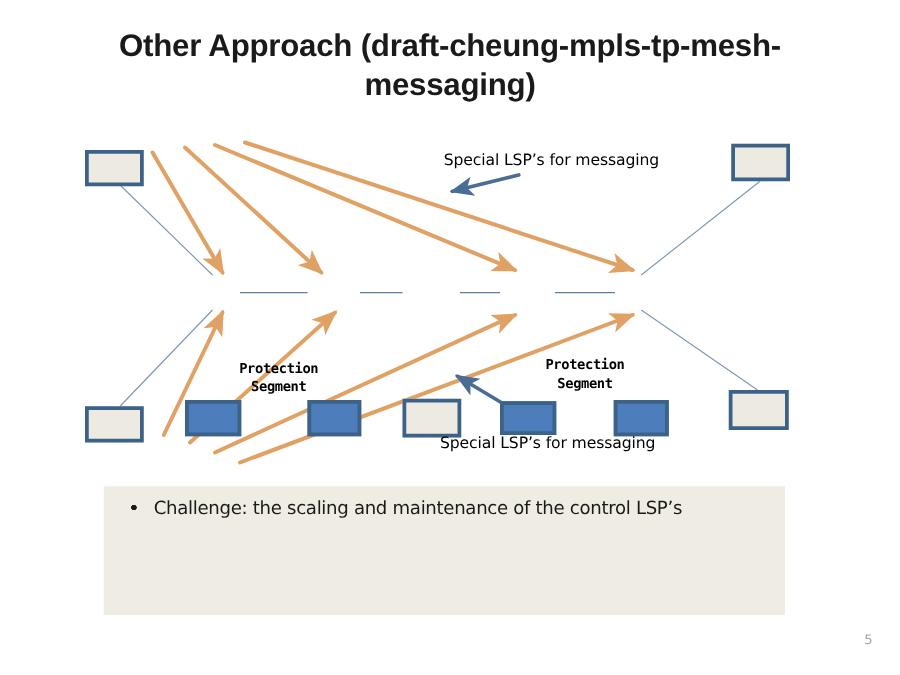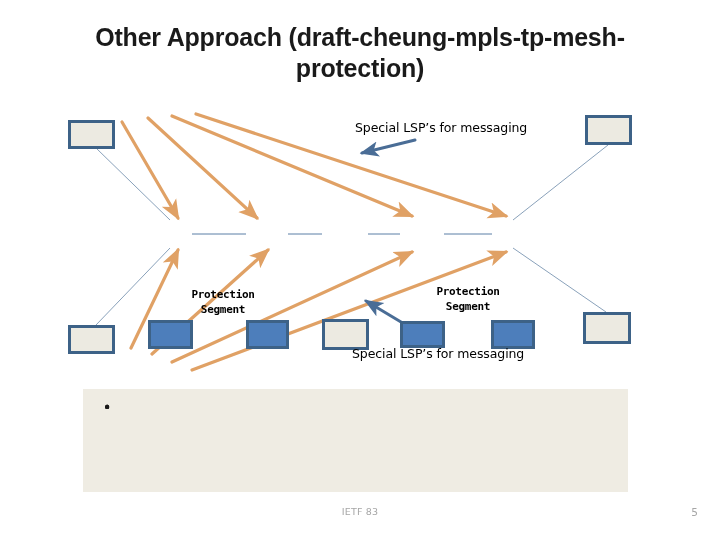--- a/index.html
+++ b/index.html
@@ -137,21 +137,21 @@
     color: #a6a6a6;
   }
 </style>
 </head>
 <body>
 
 <div id="slide">
 
   <div id="slide-title">
     <div>Other Approach (draft-cheung-mpls-tp-mesh-</div>
-    <div>protection)</div>
+    <div>messaging)</div>
   </div>
 
   <div id="diagram">
 
     <svg viewBox="0 0 720 280">
       <defs>
         <marker id="ah-orange" markerWidth="7" markerHeight="7" refX="5.6" refY="3" orient="auto">
           <path d="M0,0.4 L6.4,3 L0,5.6 L1.6,3 Z" fill="#e0a165"></path>
         </marker>
         <marker id="ah-blue" markerWidth="7" markerHeight="7" refX="5.6" refY="3" orient="auto">
@@ -226,20 +226,20 @@
         <span class="bullet-dot">•</span>
       </li>
       <li>
         <span class="bullet-dot">•</span>
       </li>
       <li>
         <span class="bullet-dot">•</span>
       </li>
       <li>
         <span class="bullet-dot">•</span>
+        <span>Challenge: the scaling and maintenance of the control LSP’s</span>
       </li>
     </ul>
   </div>
 
-  <div id="footer-center">IETF 83</div>
   <div id="footer-page">5</div>
 
 </div>
 
 </body></html>

